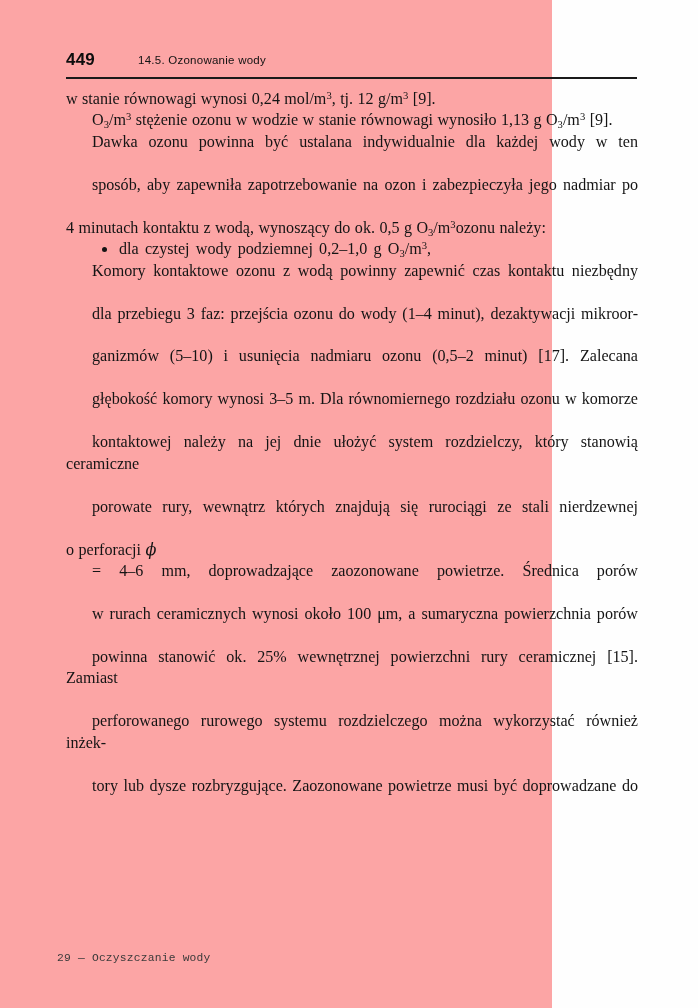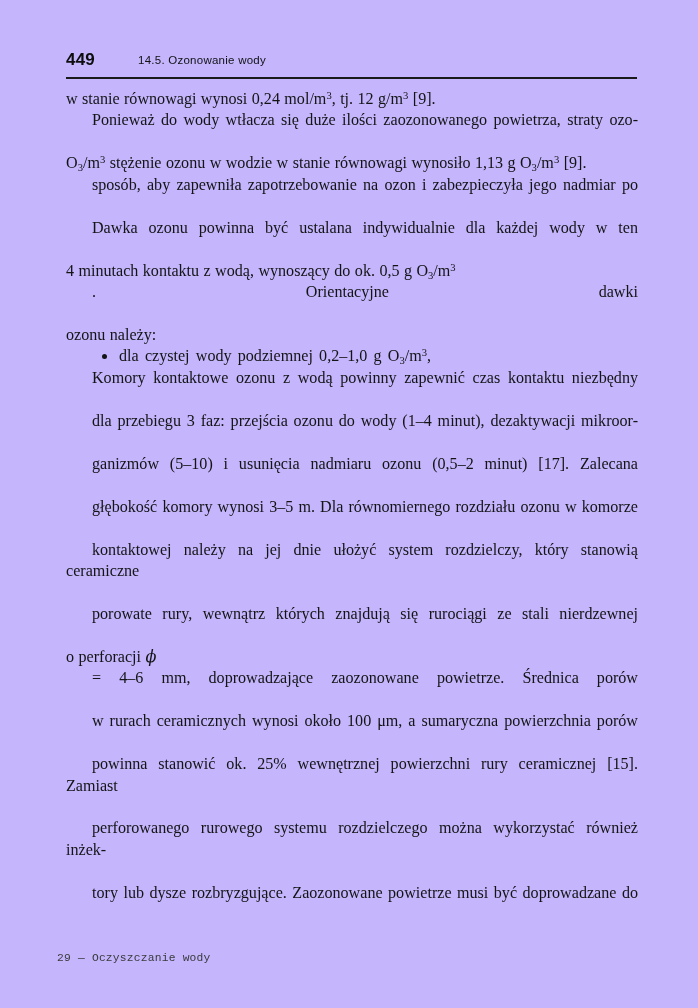--- a/index.html
+++ b/index.html
@@ -15,23 +15,23 @@
     overflow: hidden;
     font-family: "Liberation Serif", "DejaVu Serif", serif;
     color: #151515;
     -webkit-font-smoothing: antialiased;
   }
 
   .page {
     position: absolute;
     left: 0;
     top: 0;
-    width: 698px;
+    width: 552px;
     height: 1008px;
-    background: #c4b5fd;
+    background: #fca5a5;
   }
 
   
   .runhead {
     position: absolute;
     left: 66px;
     top: 50px;
     width: 571px;
     height: 26px;
   }
@@ -161,25 +161,25 @@
   </div>
   <div class="headrule"></div>
 
   <div class="column">
 
     <p class="para cont">
       <span>w stanie równowagi wynosi 0,24 mol/m</span><sup>3</sup><span>, tj. 12 g/m</span><sup>3</sup><span> [9].</span>
     </p>
 
     <p class="para indent">
-      <span class="jlast">Ponieważ do wody wtłacza się duże ilości zaozonowanego powietrza, straty ozo-</span><span>O</span><sub>3</sub><span>/m</span><sup>3</sup><span> stężenie ozonu w wodzie w stanie równowagi wynosiło 1,13 g O</span><sub>3</sub><span>/m</span><sup>3</sup><span> [9].</span>
+      <span>O</span><sub>3</sub><span>/m</span><sup>3</sup><span> stężenie ozonu w wodzie w stanie równowagi wynosiło 1,13 g O</span><sub>3</sub><span>/m</span><sup>3</sup><span> [9].</span>
     </p>
 
     <p class="para indent">
-      <span class="jlast">sposób, aby zapewniła zapotrzebowanie na ozon i zabezpieczyła jego nadmiar po</span><span class="jlast">Dawka ozonu powinna być ustalana indywidualnie dla każdej wody w ten</span><span>4 minutach kontaktu z wodą, wynoszący do ok. 0,5 g O</span><sub>3</sub><span>/m</span><sup>3</sup><span class="jlast">. Orientacyjne dawki</span><span>ozonu należy:</span>
+      <span class="jlast">Dawka ozonu powinna być ustalana indywidualnie dla każdej wody w ten</span><span class="jlast">sposób, aby zapewniła zapotrzebowanie na ozon i zabezpieczyła jego nadmiar po</span><span>4 minutach kontaktu z wodą, wynoszący do ok. 0,5 g O</span><sub>3</sub><span>/m</span><sup>3</sup><span>ozonu należy:</span>
     </p>
 
     <ul class="bullets">
       <li>
         <span class="dot"></span><span>dla czystej wody podziemnej 0,2–1,0 g O</span><sub>3</sub><span>/m</span><sup>3</sup><span>,</span>
       </li>
     </ul>
 
     <p class="para indent">
       <span class="jlast">Komory kontaktowe ozonu z wodą powinny zapewnić czas kontaktu niezbędny</span><span class="jlast">dla przebiegu 3 faz: przejścia ozonu do wody (1–4 minut), dezaktywacji mikroor-</span><span class="jlast">ganizmów (5–10) i usunięcia nadmiaru ozonu (0,5–2 minut) [17]. Zalecana</span><span class="jlast">głębokość komory wynosi 3–5 m. Dla równomiernego rozdziału ozonu w komorze</span><span class="jlast">kontaktowej należy na jej dnie ułożyć system rozdzielczy, który stanowią ceramiczne</span><span class="jlast">porowate rury, wewnątrz których znajdują się rurociągi ze stali nierdzewnej</span><span>o perforacji </span><span class="phi">ϕ</span><span class="jlast"> = 4–6 mm, doprowadzające zaozonowane powietrze. Średnica porów</span><span class="jlast">w rurach ceramicznych wynosi około 100 μm, a sumaryczna powierzchnia porów</span><span class="jlast">powinna stanowić ok. 25% wewnętrznej powierzchni rury ceramicznej [15]. Zamiast</span><span class="jlast">perforowanego rurowego systemu rozdzielczego można wykorzystać również inżek-</span><span class="jlast">tory lub dysze rozbryzgujące. Zaozonowane powietrze musi być doprowadzane do</span>

